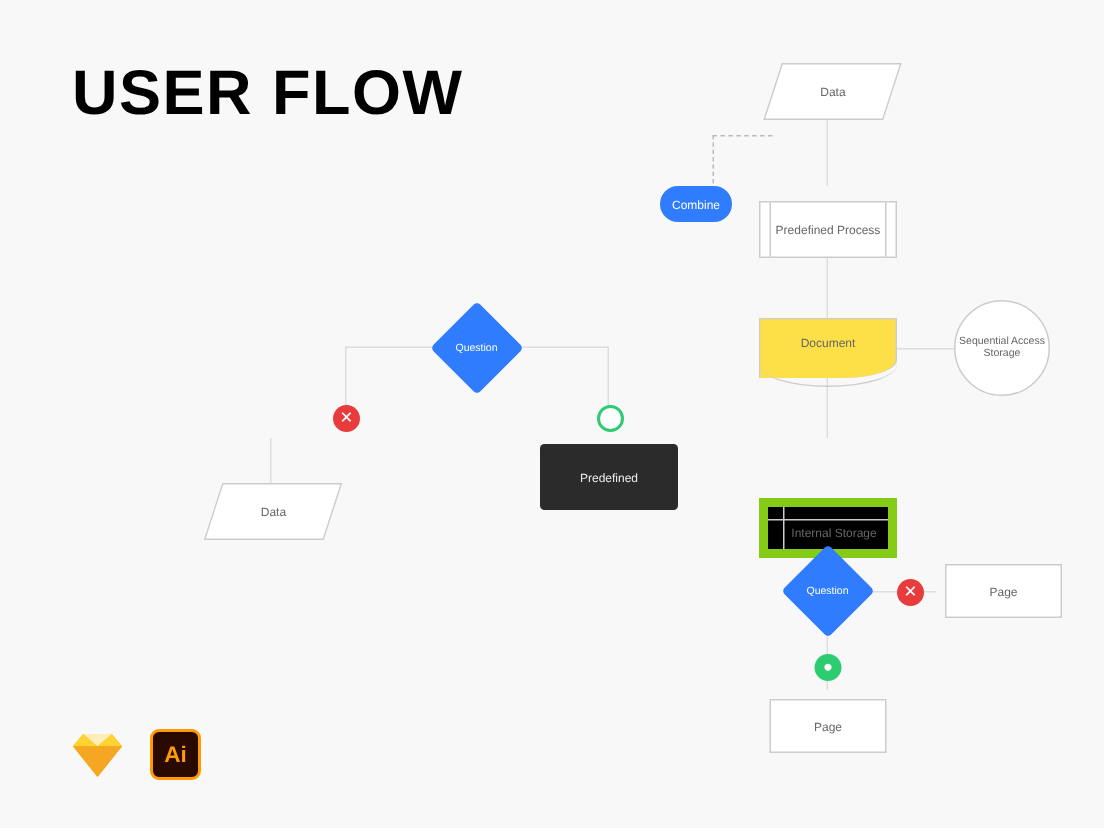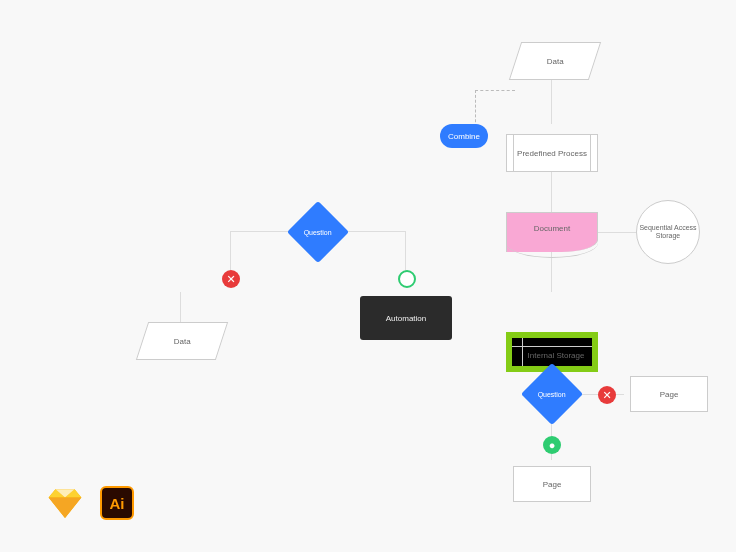--- a/index.html
+++ b/index.html
@@ -82,21 +82,21 @@
   border: 2px solid #2ecc71;
   border-radius: 50%;
   background: #fff;
 }
 
 
 .doc {
   width: 92px; height: 40px;
   border: 1px solid #ccc;
   border-bottom: none;
-  background: #f9a8d4;
+  background: #fde047;
   border-radius: 0 0 40% 0 / 0 0 30% 0;
   position: relative;
 }
 .doc::after {
   content: "";
   position: absolute;
   left: -1px; right: -1px; bottom: -6px;
   height: 14px;
   border-bottom: 1px solid #ccc;
   border-radius: 0 0 50% 50% / 0 0 100% 100%;
@@ -159,20 +159,21 @@
   color: #ff9a00;
   font-weight: 700;
   font-size: 15px;
   display: flex; align-items: center; justify-content: center;
 }
 </style>
 </head>
 <body>
 
 <div class="title-block">
+  <div class="title-main">USER FLOW</div>
 </div>
 
 <div class="line v" style="left:551px; top:78px; height:46px;"></div>
 <div class="line dash-v" style="left:475px; top:90px; height:42px;"></div>
 <div class="line h" style="left:475px; top:90px; width:40px; border-top:1px dashed #bbb; background:none; height:0;"></div>
 <div class="line h" style="left:510px; top:135px; width:0;"></div>
 <div class="line v" style="left:551px; top:160px; height:52px;"></div>
 <div class="line h" style="left:598px; top:232px; width:42px;"></div>
 <div class="line v" style="left:551px; top:252px; height:40px;"></div>
 <div class="line v" style="left:551px; top:334px; height:38px;"></div>
@@ -213,21 +214,21 @@
 </div>
 
 <div class="shape circ circ-x" style="left:222px; top:270px;">✕</div>
 <div class="shape ring" style="left:398px; top:270px;"></div>
 
 <div class="shape parallelogram" style="left:142px; top:322px;">
   <span>Data</span>
 </div>
 
 <div class="shape autobox" style="left:360px; top:296px;">
-  <span>Automation</span>
+  <span>Predefined</span>
 </div>
 
 <div class="shape diamond" style="left:530px; top:372px;">
   <span>Question</span>
 </div>
 
 <div class="shape circ circ-x" style="left:598px; top:386px;">✕</div>
 <div class="shape circ circ-o" style="left:543px; top:436px;">●</div>
 
 <div class="shape rect" style="left:630px; top:376px;">

